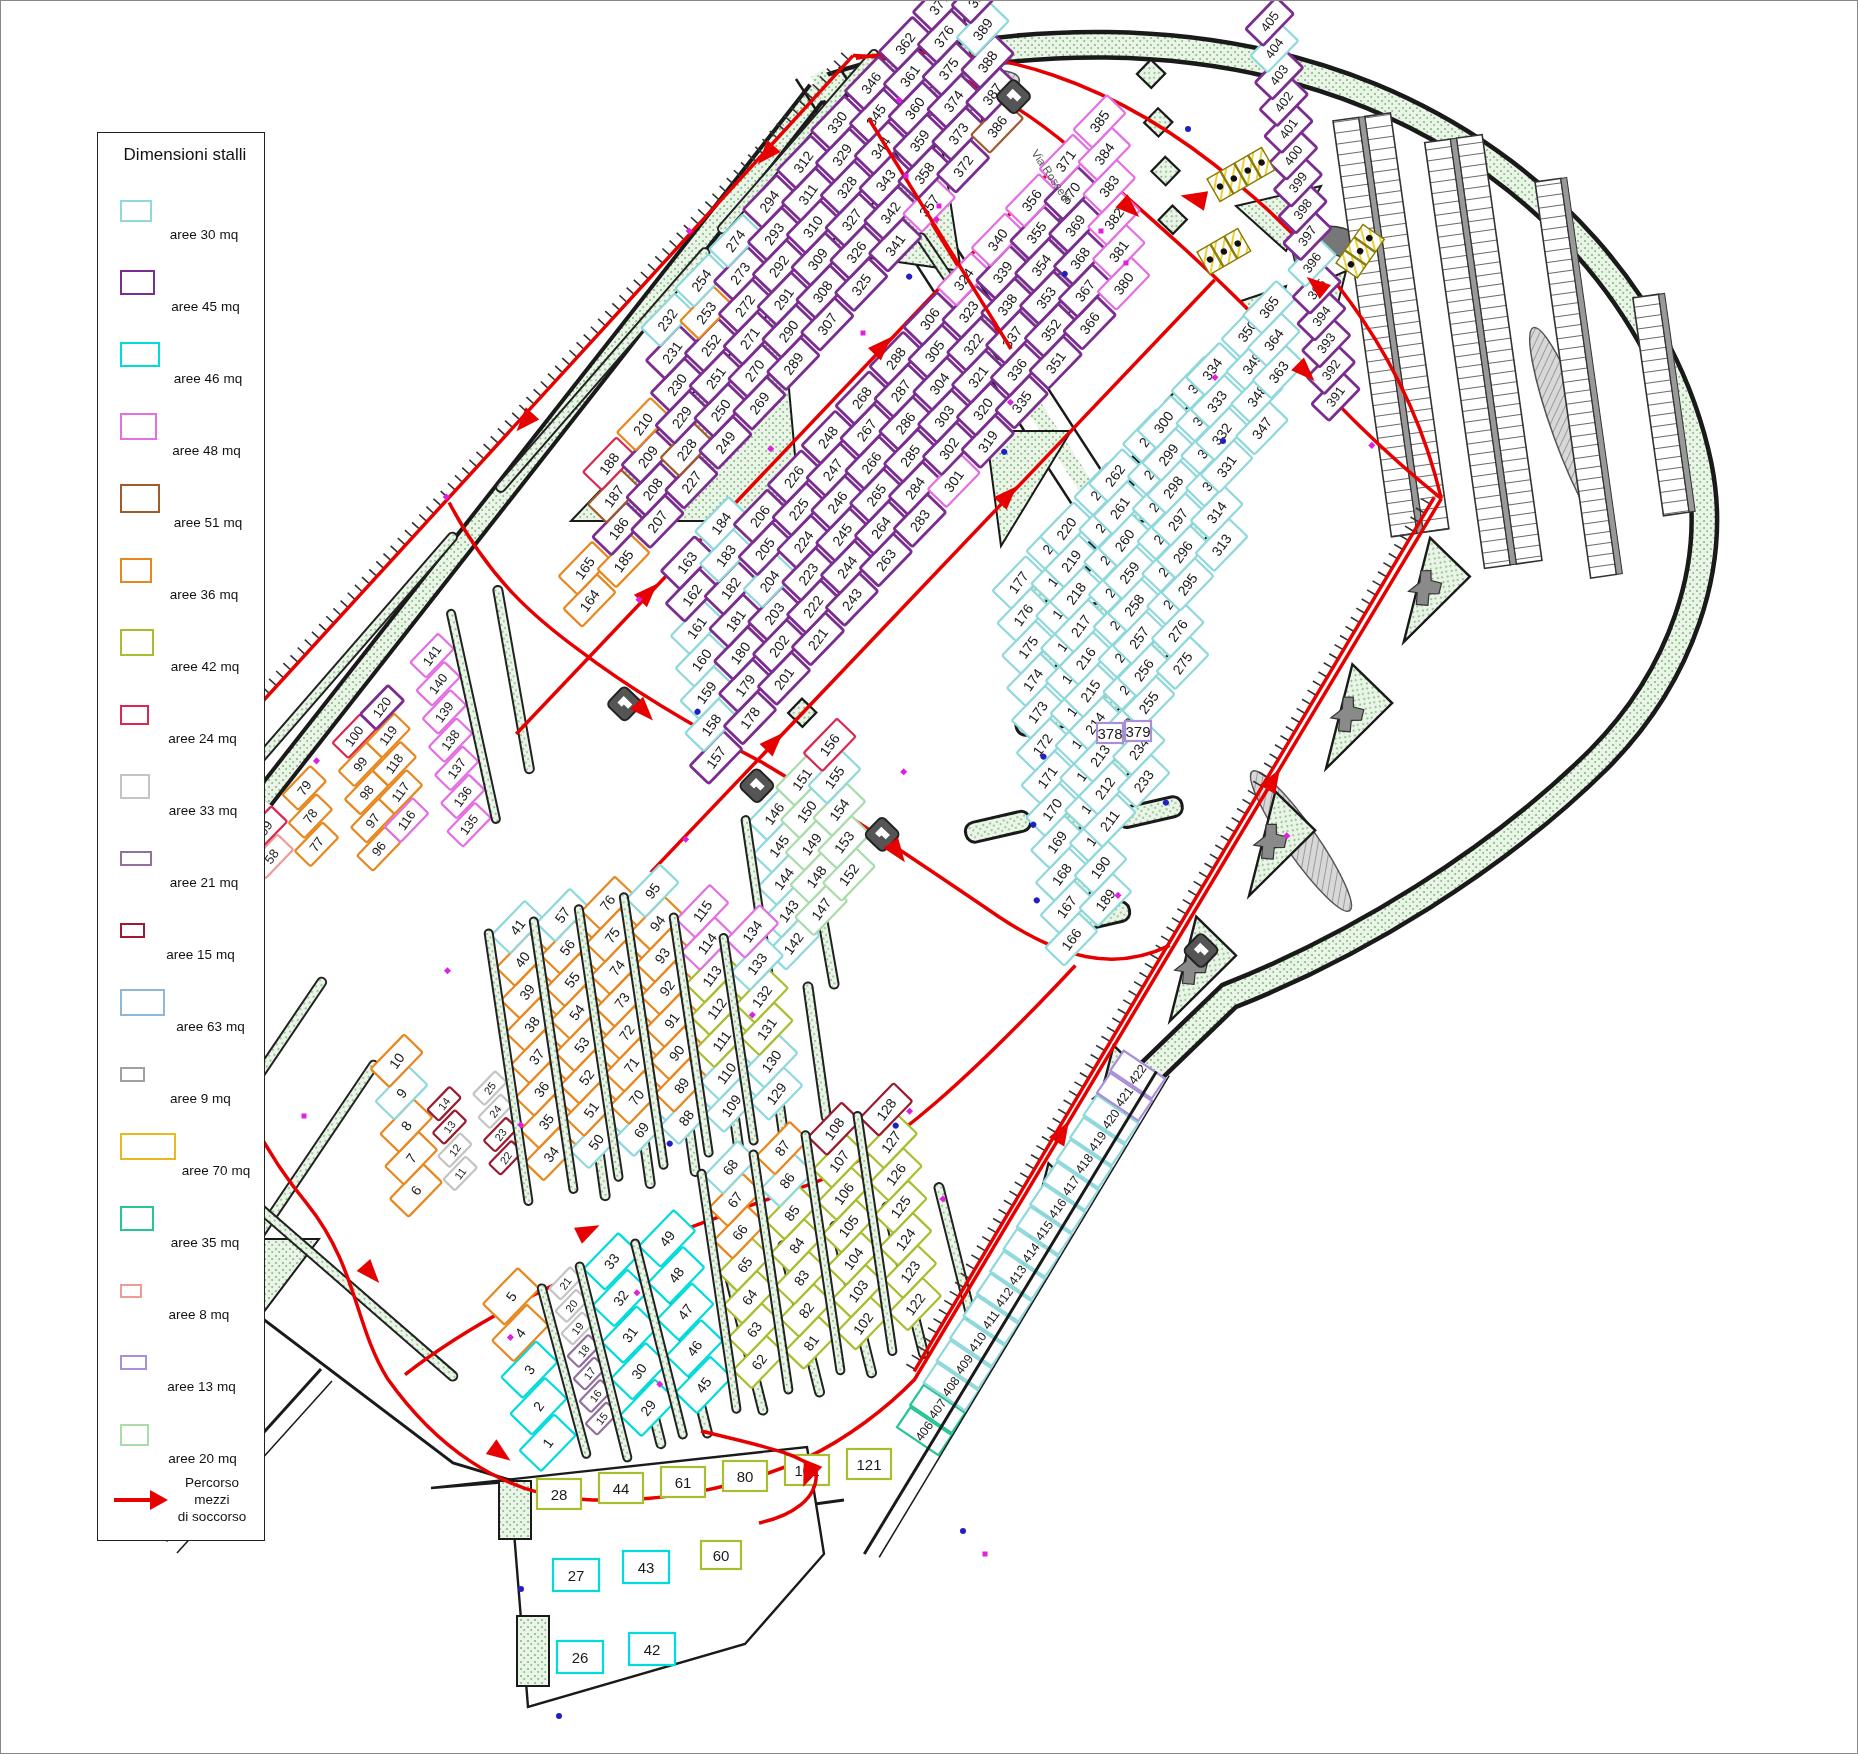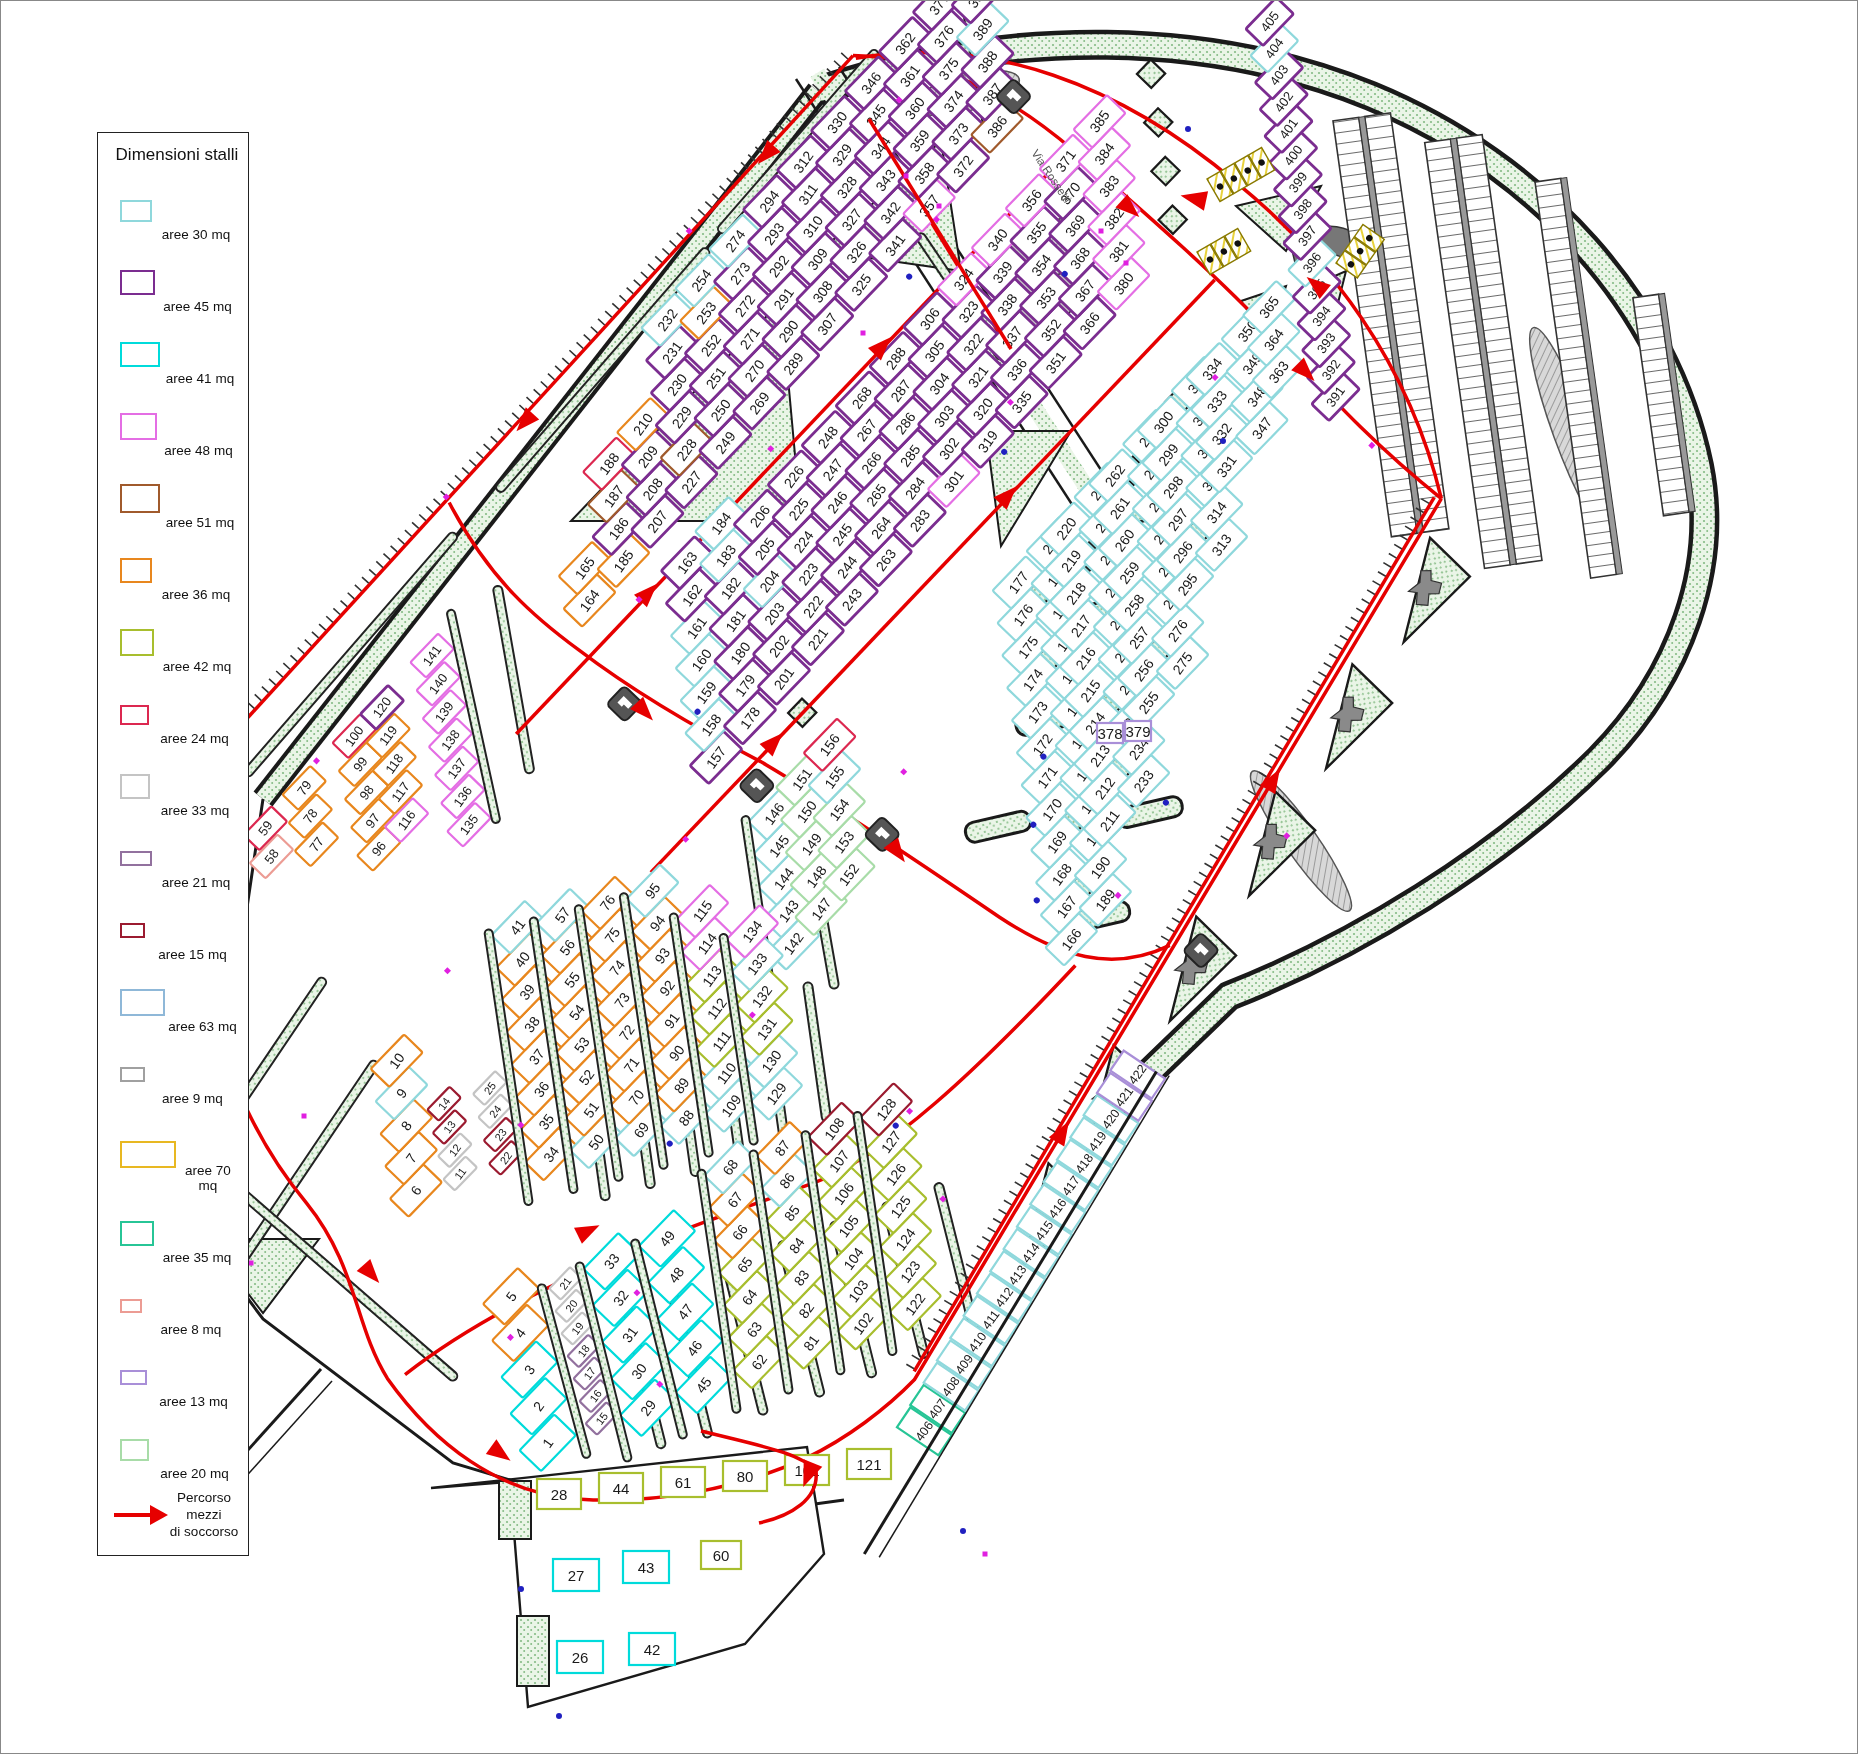--- a/index.html
+++ b/index.html
@@ -1,20 +1,20 @@
 <!DOCTYPE html>
 <html><head>
 <meta charset="utf-8">
 <style>
   html,body{margin:0;padding:0;background:#fff;font-family:"Liberation Sans",sans-serif;}
   #stage{position:relative;width:1858px;height:1754px;background:#fff;overflow:hidden;
          border:1px solid #888;box-sizing:border-box;}
   #mapsvg{position:absolute;left:0;top:0;}
   
-  #legend{position:absolute;left:96px;top:131px;width:152px;border:1.6px solid #222;
+  #legend{position:absolute;left:96px;top:131px;width:168px;border:1.6px solid #222;
           background:#fff;padding:10px 8px 14px 16px;box-sizing:border-box;z-index:5;}
   #legend .lg-title{text-align:center;font-size:17px;color:#111;margin:2px 0 14px 0;}
   .lg-row{display:flex;align-items:center;margin:0 0 9px 0;min-height:24px;}
   .lg-sw{flex:0 0 auto;margin-left:6px;background:#fff;}
   .lg-lab{flex:1;text-align:center;font-size:13.5px;color:#111;margin-top:48px;}
   .lg-route{display:flex;align-items:center;}
   .lg-arrow{flex:0 0 54px;position:relative;height:6px;}
   .lg-arrow .ln{position:absolute;left:0;top:1px;width:44px;height:4px;background:#E60000;}
   .lg-arrow .tri{position:absolute;left:36px;top:-7px;width:0;height:0;
      border-left:18px solid #E60000;border-top:10px solid transparent;border-bottom:10px solid transparent;}
@@ -2008,21 +2008,21 @@
         <div class="lg-row">
           <div class="lg-sw" style="width: 28px; height: 18px; border: 2px solid rgb(143, 216, 220);"></div>
           <div class="lg-lab">aree 30 mq</div>
         </div>
         <div class="lg-row">
           <div class="lg-sw" style="width: 31px; height: 21px; border: 2px solid rgb(123, 45, 144);"></div>
           <div class="lg-lab">aree 45 mq</div>
         </div>
         <div class="lg-row">
           <div class="lg-sw" style="width: 36px; height: 21px; border: 2px solid rgb(0, 219, 219);"></div>
-          <div class="lg-lab">aree 41 mq</div>
+          <div class="lg-lab">aree 46 mq</div>
         </div>
         <div class="lg-row">
           <div class="lg-sw" style="width: 33px; height: 23px; border: 2px solid rgb(228, 110, 228);"></div>
           <div class="lg-lab">aree 48 mq</div>
         </div>
         <div class="lg-row">
           <div class="lg-sw" style="width: 36px; height: 25px; border: 2px solid rgb(160, 90, 44);"></div>
           <div class="lg-lab">aree 51 mq</div>
         </div>
         <div class="lg-row">

